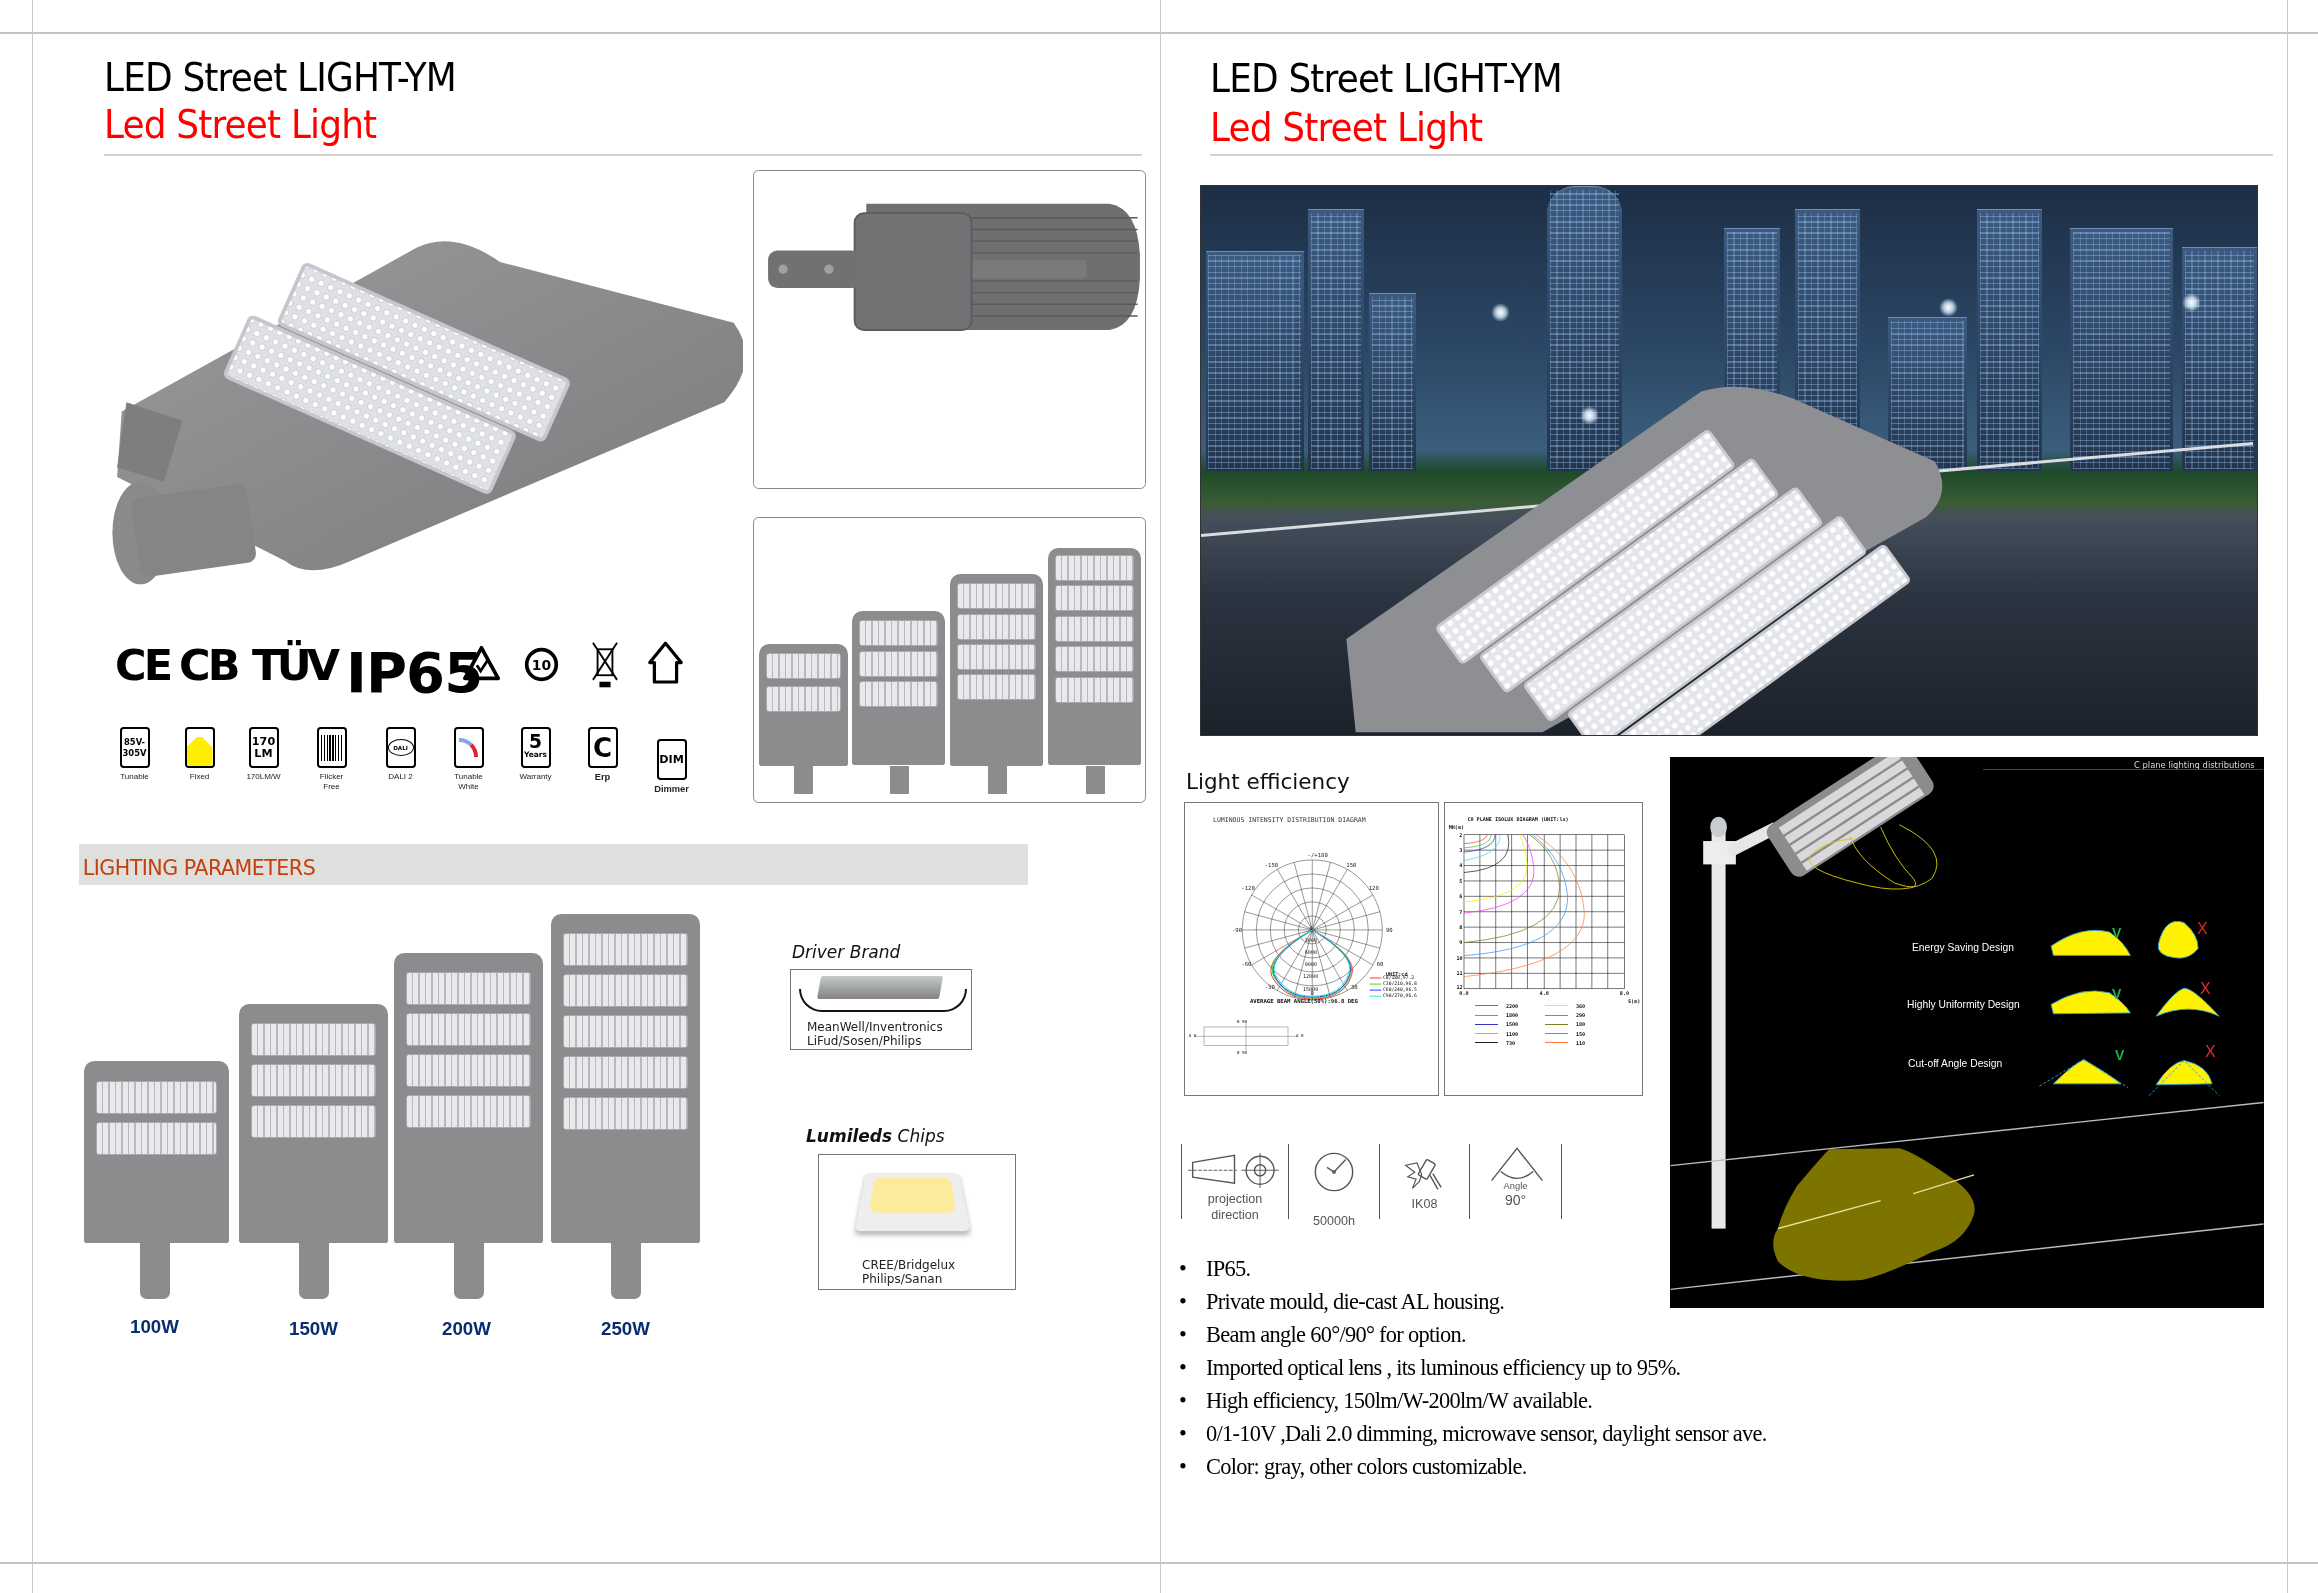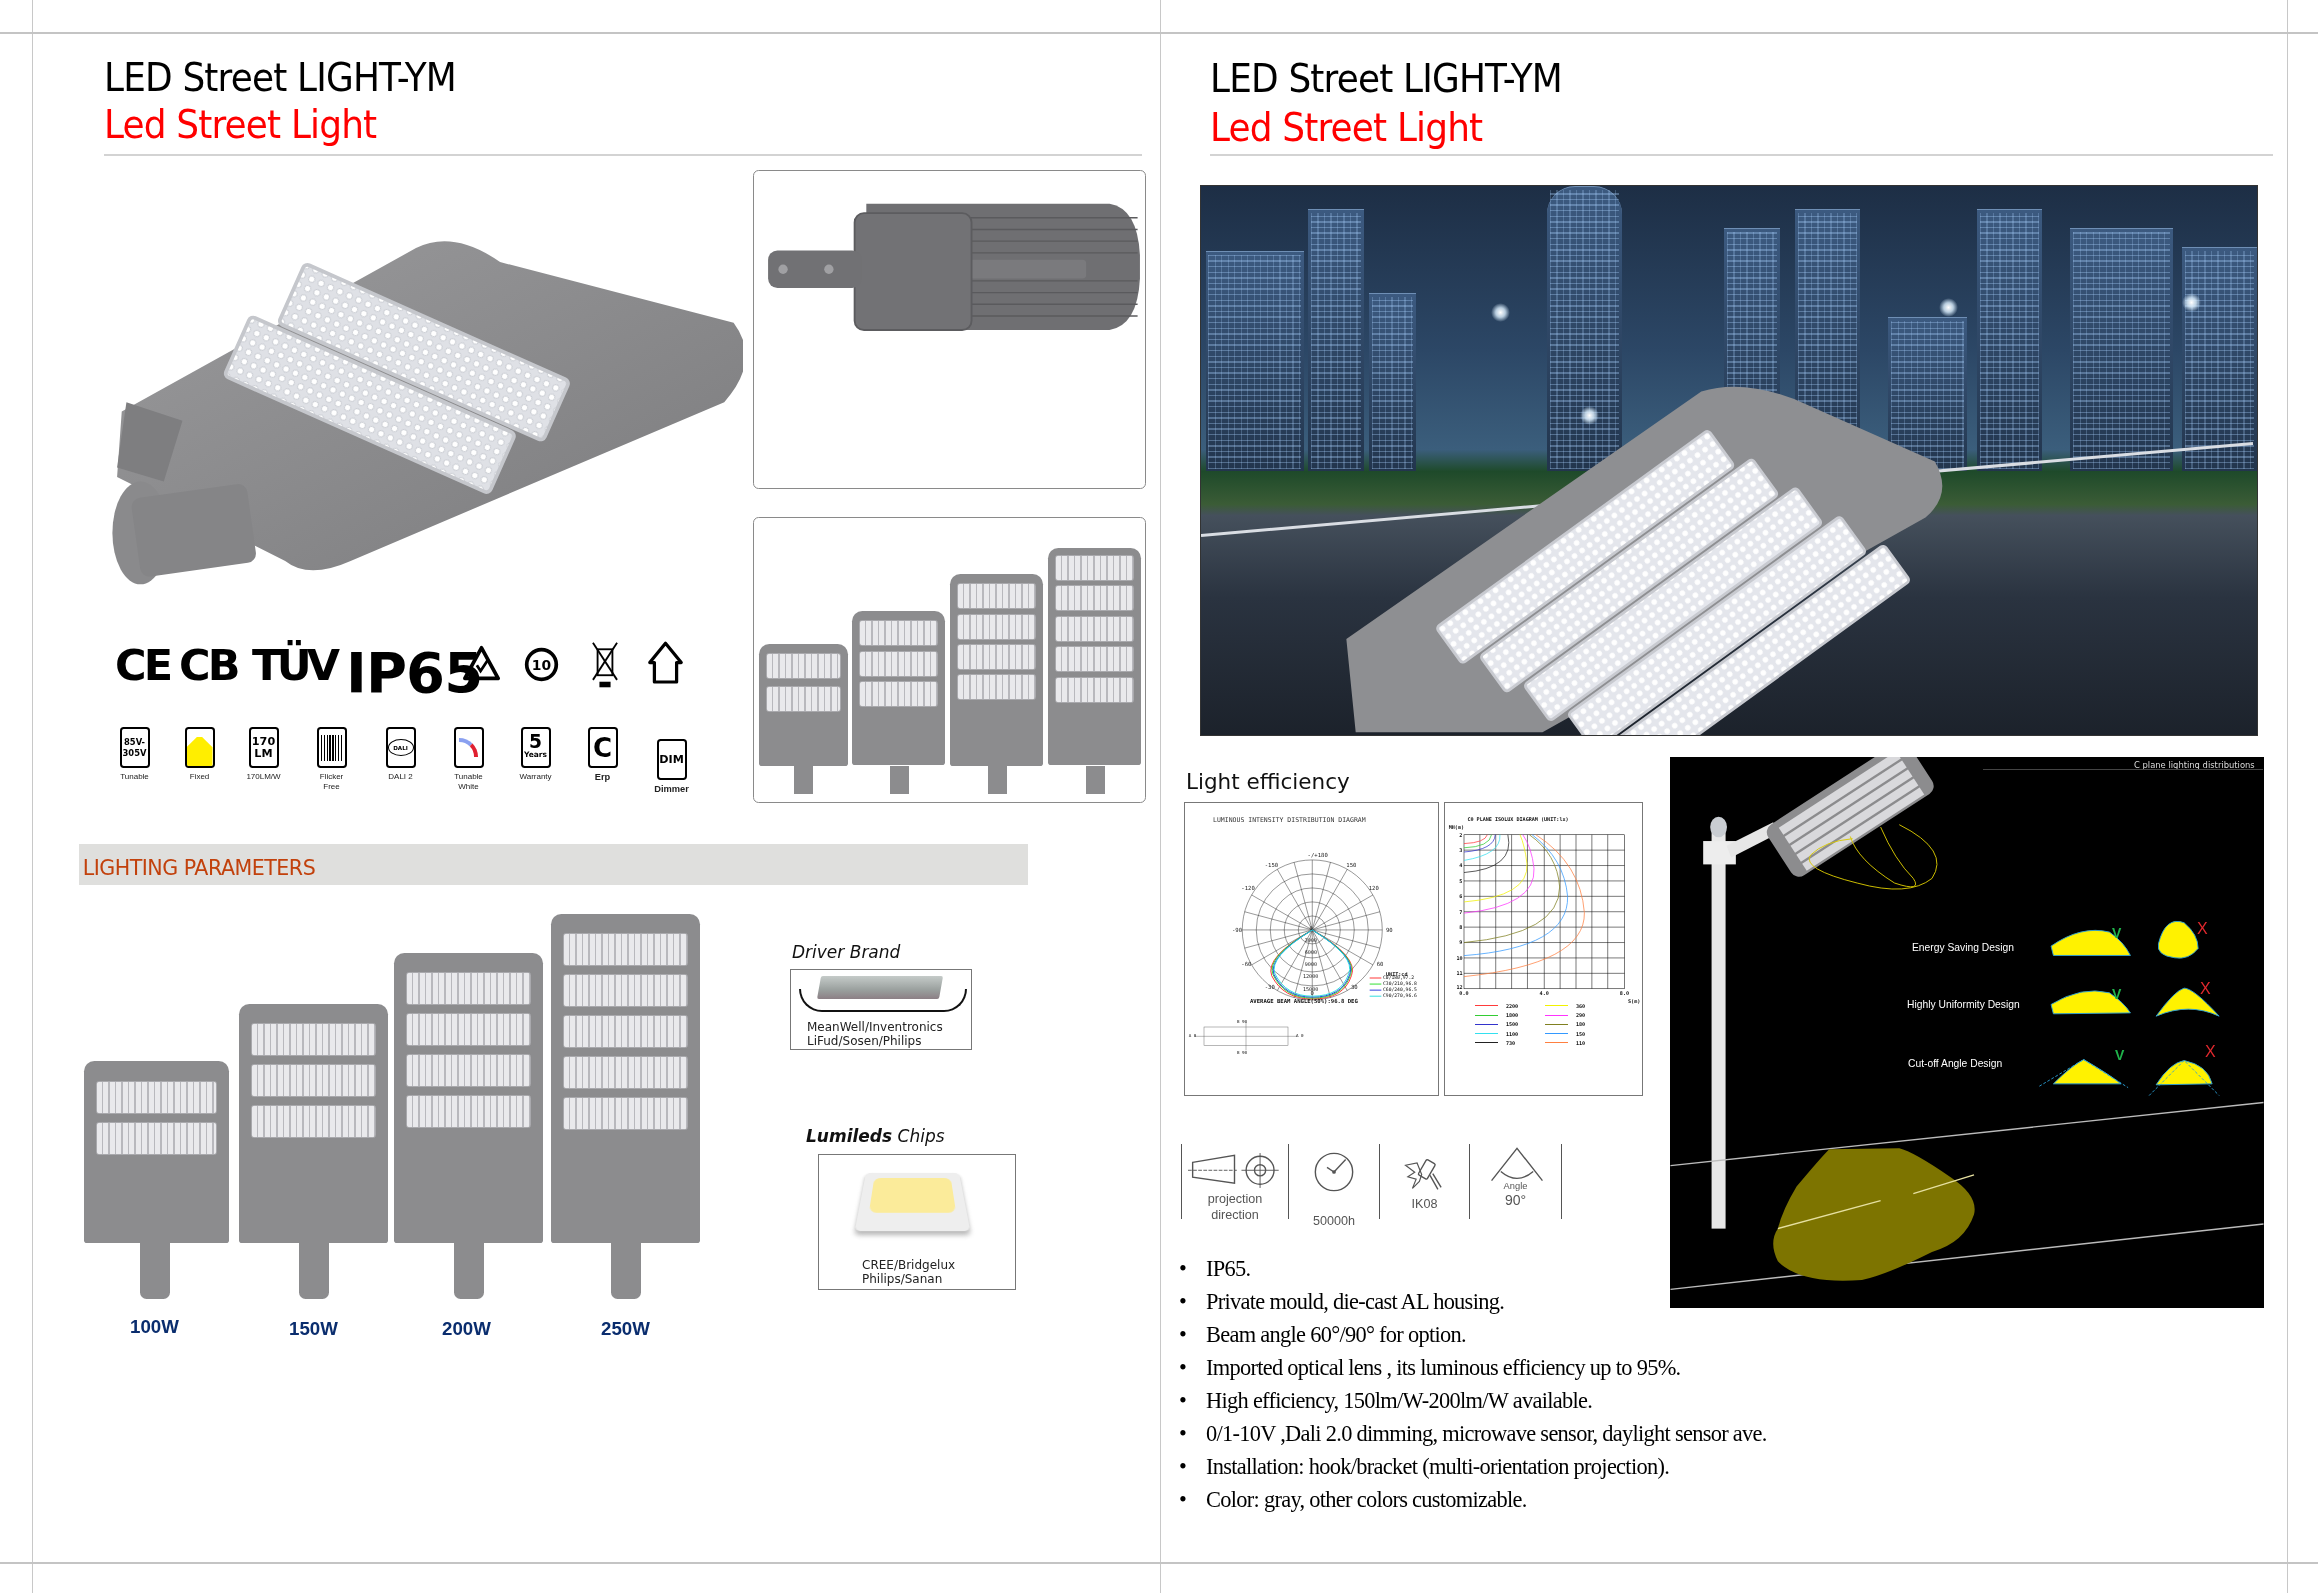--- a/index.html
+++ b/index.html
@@ -603,17 +603,16 @@
     <div class="spec-cell"></div>
   </div>
 
   <ul class="bullets" style="left:1177px;top:1252px;">
     <li>IP65.</li>
     <li>Private mould, die-cast AL housing.</li>
     <li>Beam angle 60°/90° for option.</li>
     <li>Imported optical lens , its luminous efficiency up to 95%.</li>
     <li>High efficiency, 150lm/W-200lm/W available.</li>
     <li>0/1-10V ,Dali 2.0 dimming, microwave sensor, daylight sensor ave.</li>
-    <li>Installation: hook/bracket (multi-orientation projection).</li>
     <li>Color: gray, other colors customizable.</li>
   </ul>
 </section>
 
 
 </body></html>

